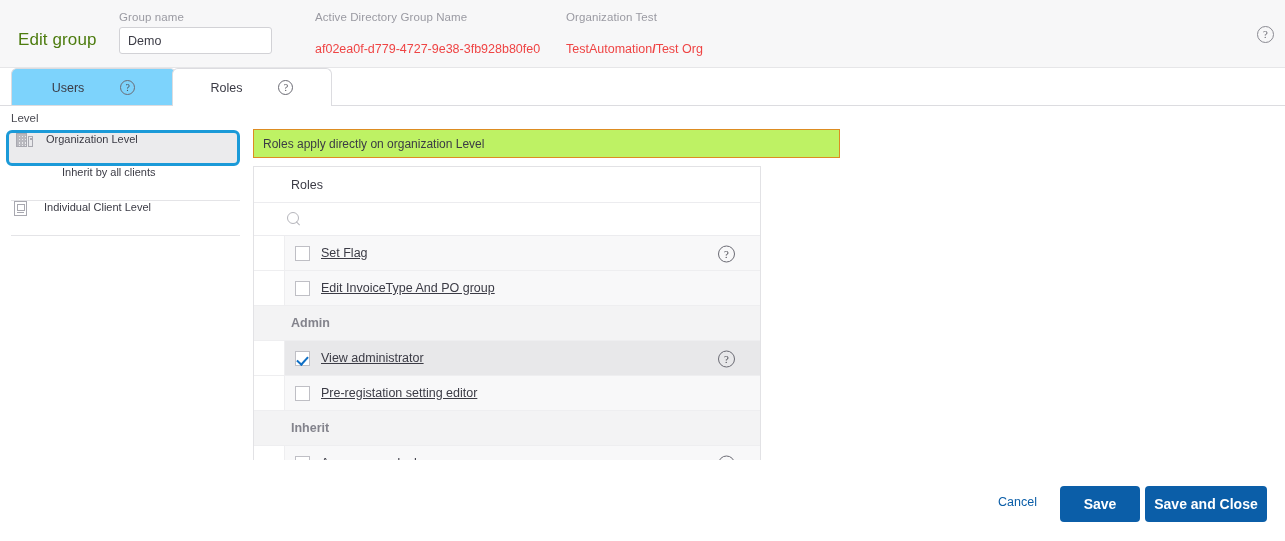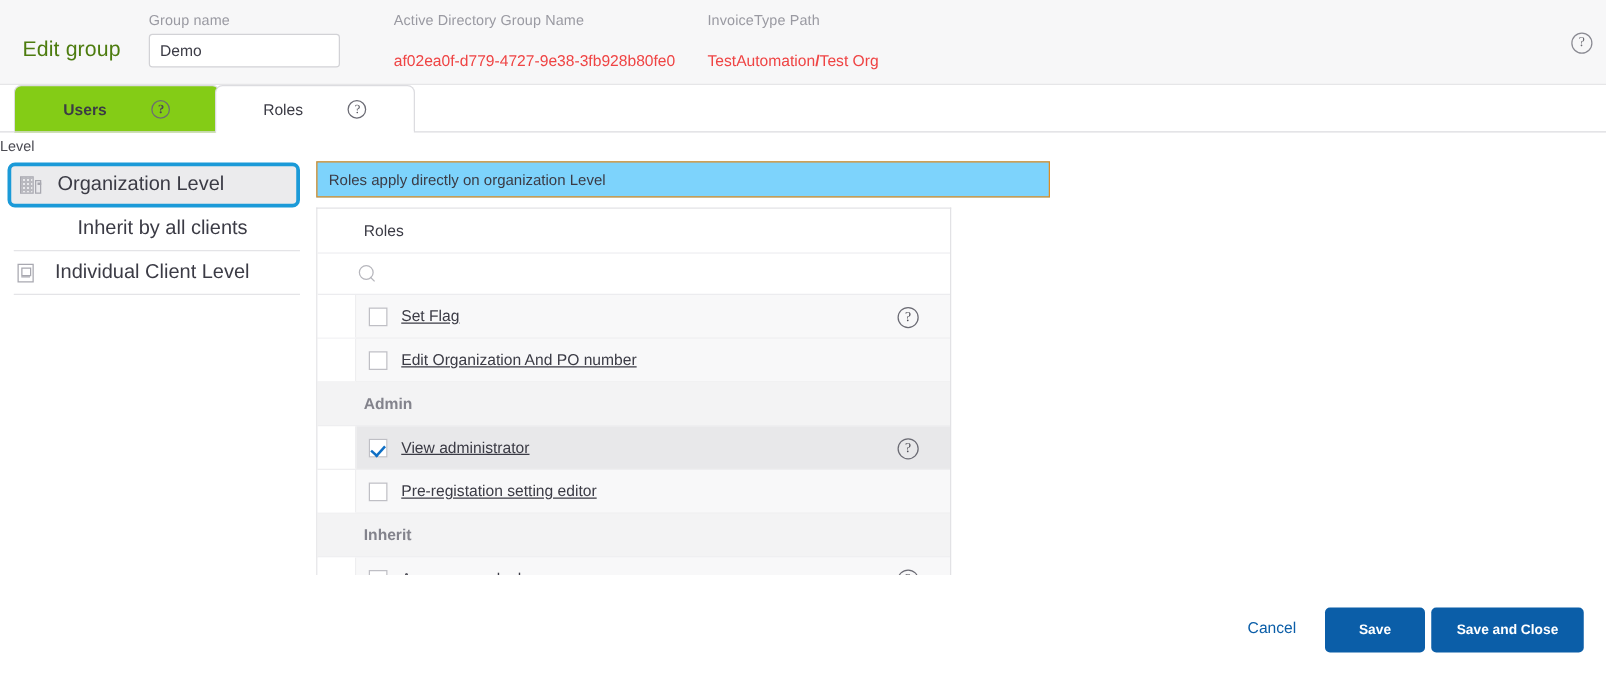--- a/index.html
+++ b/index.html
@@ -61,41 +61,41 @@
   
   .tabbar { position: absolute; left: 0; top: 68px; width: 1285px; height: 38px; }
   .tab {
     position: absolute; top: 0; height: 38px;
     display: flex; align-items: center; justify-content: center;
     gap: 36px;
     border: 1px solid #dcdce0; border-bottom: none;
     border-radius: 6px 6px 0 0;
     font-size: 12.5px; color: #3b3b45;
   }
-  .tab-users { left: 11px; width: 165px; background: #84cc16; font-weight: bold; }
+  .tab-users { left: 11px; width: 165px; background: #7dd3fc; }
   .tab-roles { left: 172px; width: 160px; background: #ffffff; z-index: 2; }
   .tab-label { }
   .tabbar::after {
     content: ""; position: absolute; left: 0; bottom: 0;
     width: 1285px; height: 1px; background: #dcdce0;
   }
   .tab-roles::after {
     content: ""; position: absolute; left: 0; bottom: -1px;
     width: 100%; height: 2px; background: #ffffff;
     z-index: 3;
   }
 
   
   .level-section { position: absolute; left: 0; top: 112px; width: 248px; }
   .level-caption {
-    font-size: 11.5px; color: #4a4a52; margin-bottom: 6px;
+    font-size: 11.5px; color: #4a4a52; padding-left: 11px; margin-bottom: 6px;
   }
   .level-row {
-    position: relative; display: flex; align-items: center;
-    height: 35px; padding-left: 14px; font-size: 16px; color: #3b3b45;
+    position: relative; display: flex; align-items: flex-start;
+    height: 35px; padding-left: 14px; font-size: 11px; color: #3b3b45;
   }
   .level-row.selected {
     background: #ebebed;
     border: 3px solid #1b9ad8;
     border-radius: 6px;
     height: 36px;
     margin: 0 8px 0 6px;
     padding-left: 7px;
   }
   .level-row.sub { padding-left: 43px; border-top: none; margin: 0 8px 0 11px; }
@@ -130,21 +130,21 @@
   }
   .icon-client::after {
     content: ""; position: absolute; left: 2px; top: 9.5px; width: 7px; height: 1px;
     background: #a8a8b0;
   }
 
   
   .notice {
     position: absolute; left: 253px; top: 129px;
     width: 587px; height: 29px;
-    background: #7dd3fc; border: 1px solid #dd8c22;
+    background: #bef264; border: 1px solid #dd8c22;
     display: flex; align-items: center;
     padding-left: 9px;
     font-size: 12px; color: #3b3b45;
   }
 
   .roles-panel {
     position: absolute; left: 253px; top: 166px;
     width: 508px; height: 294px;
     background: #ffffff;
     border: 1px solid #e2e2e5;
@@ -209,21 +209,21 @@
     background: #f3f3f4; border-bottom: 1px solid #eeeef0;
     font-size: 12.5px; font-weight: bold; color: #83838c; text-align: right;
   }
 
   
   .footer { position: absolute; left: 0; bottom: 0; width: 1285px; height: 72px; }
   .btn {
     position: absolute; top: 17px; height: 36px;
     border: none; border-radius: 4px;
     font-family: "Liberation Sans", sans-serif;
-    font-size: 11px; font-weight: bold;
+    font-size: 14px; font-weight: bold;
     cursor: pointer;
   }
   .btn-primary { background: #0b5ea8; color: #ffffff; }
   .btn-save { right: 145px; width: 80px; }
   .btn-save-close { right: 18px; width: 122px; }
   .btn-cancel {
     position: absolute; right: 248px; top: 26px;
     background: transparent; border: none;
     color: #0b5ea8; font-size: 12.5px;
     font-family: "Liberation Sans", sans-serif;
@@ -242,21 +242,21 @@
       <div class="field-label">Group name</div>
       <input class="text-input" type="text" value="Demo" style="">
     </div>
 
     <div class="field-block ad-name-block">
       <div class="field-label">Active Directory Group Name</div>
       <div class="field-value">af02ea0f-d779-4727-9e38-3fb928b80fe0</div>
     </div>
 
     <div class="field-block org-path-block">
-      <div class="field-label">InvoiceType Path</div>
+      <div class="field-label">Organization Test</div>
       <div class="field-value"><span>TestAutomation</span><span class="slash">/</span><span>Test Org</span></div>
     </div>
 
     <div class="help-top-right">
       <span class="help-circle">?</span>
     </div>
   </div>
 
   <div class="tabbar">
     <div class="tab tab-users">
@@ -309,21 +309,21 @@
     <div id="roles-rows">
         <div class="role-row">
           <div class="gutter"></div>
           <div class="cbox"></div>
           <span class="role-label">Set Flag</span>
           <span class="role-help"><span class="help-circle">?</span></span>
         </div>
         <div class="role-row">
           <div class="gutter"></div>
           <div class="cbox"></div>
-          <span class="role-label">Edit Organization And PO number</span>
+          <span class="role-label">Edit InvoiceType And PO group</span>
         </div>
         <div class="group-row">
           <span>Admin</span>
         </div>
         <div class="role-row highlighted">
           <div class="gutter"></div>
           <div class="cbox checked"></div>
           <span class="role-label">View administrator</span>
           <span class="role-help"><span class="help-circle">?</span></span>
         </div>

